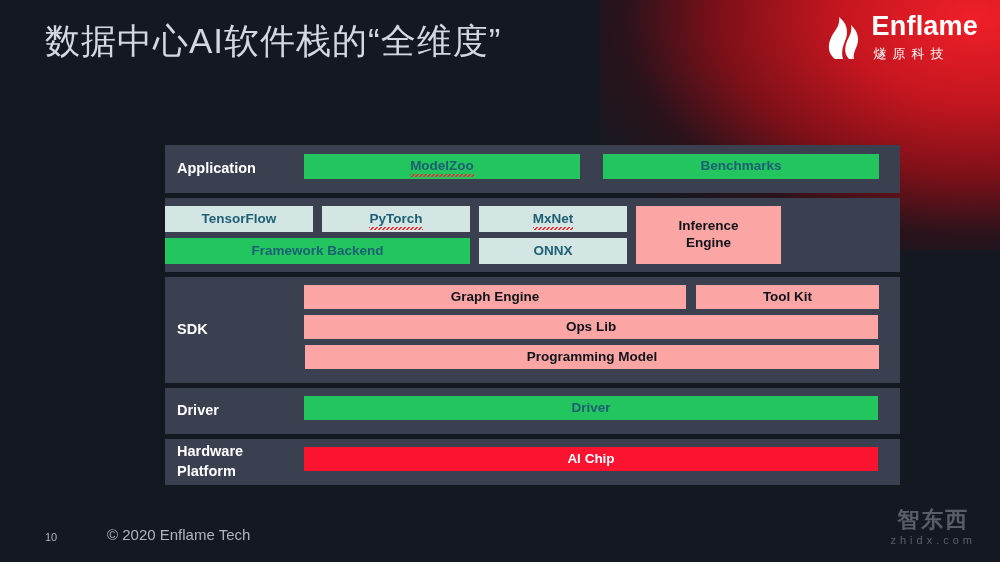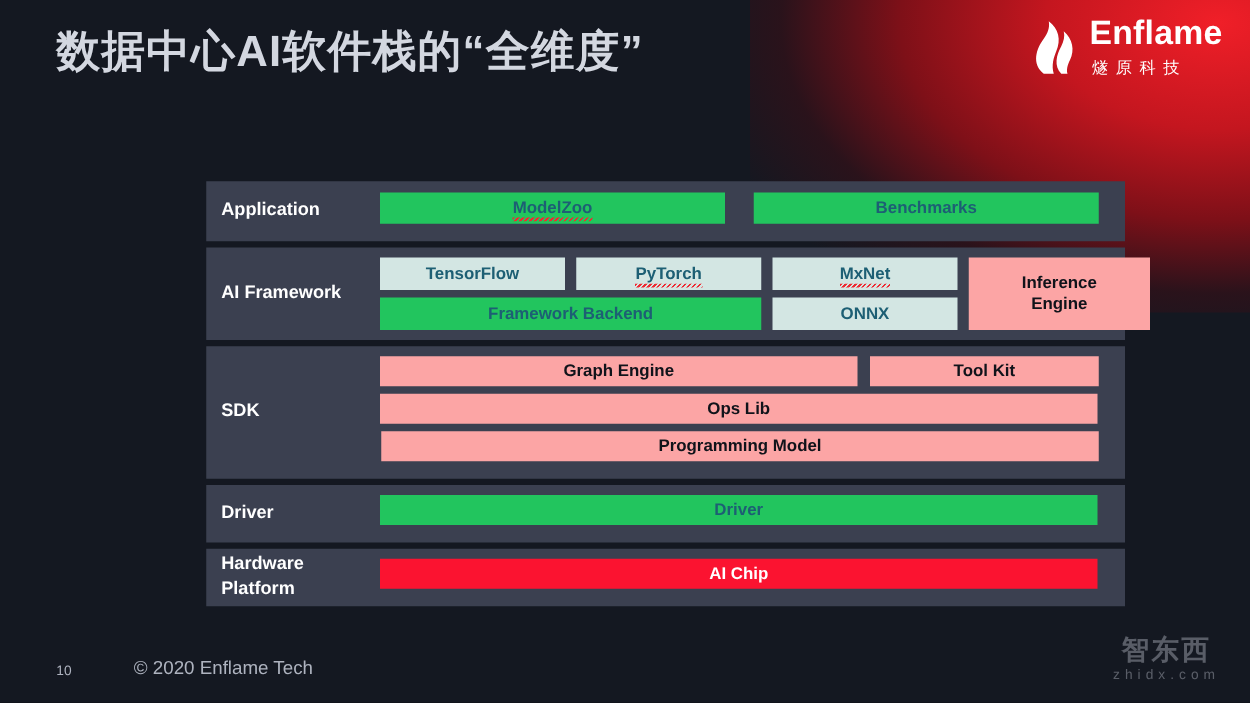--- a/index.html
+++ b/index.html
@@ -48,21 +48,21 @@
     margin-top: 7px;
     margin-left: 2px;
     line-height: 1;
   }
   .title {
     position: absolute;
     left: 45px;
     top: 18px;
     color: #d3d7e0;
     font-size: 35px;
-    font-weight: bold;
+    font-weight: normal;
     letter-spacing: 1px;
     white-space: nowrap;
   }
 
   .stack {
     position: absolute;
     left: 165px;
     top: 145px;
     width: 735px;
   }
@@ -207,21 +207,20 @@
             <div class="box c-yellow h-app sq" style="flex: 0 0 276px;">
               <span class="lbl">ModelZoo</span>
             </div>
             <div class="box c-yellow h-app" style="flex: 0 0 276px;">
               <span class="lbl">Benchmarks</span>
             </div>
           </div>
         </div>
       </div>
       <div class="row r-fw">
-        <div class="row-label">AI Framework</div>
         <div class="row-body">
           <div style="display: flex; gap: 9px;">
             <div class="fw-left">
               <div class="band">
                 <div class="box c-pale h-fw" style="flex: 0 0 148px;">
                   <span class="lbl">TensorFlow</span>
                 </div>
                 <div class="box c-pale h-fw sq" style="flex: 0 0 148px;">
                   <span class="lbl">PyTorch</span>
                 </div>

